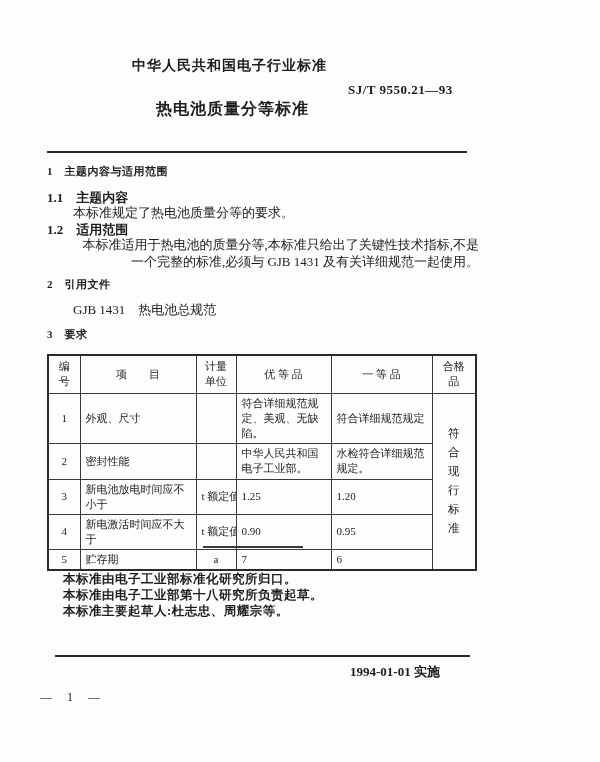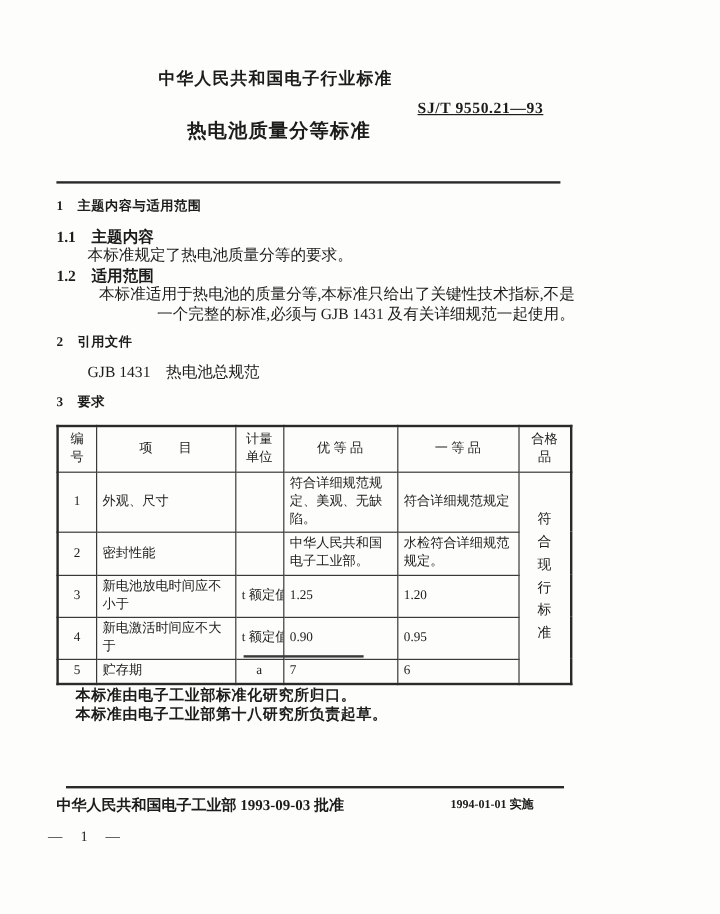--- a/index.html
+++ b/index.html
@@ -14,21 +14,21 @@
     height: 762px;
     background: #fdfdfc;
     margin: 0 auto;
     overflow: hidden;
     padding-left: 24px;
   }
   .abs { position: absolute; }
 
   
   .org-line   { top: 57px;  left: 132px; font-size: 14px; font-weight: bold; letter-spacing: 1px; }
-  .std-no     { top: 82px;  left: 348px; font-size: 13px; font-weight: bold; letter-spacing: 0.5px; text-decoration: underline; }
+  .std-no     { top: 82px;  left: 348px; font-size: 13px; font-weight: bold; letter-spacing: 0.5px; }
   .doc-title  { top: 99px;  left: 156px; font-size: 16px; font-weight: bold; letter-spacing: 1px; }
   .rule-top   { top: 151px; left: 47px;  width: 420px; height: 2px; background: #2a2a2a; }
 
   
   .h-sec      { font-size: 11px; font-weight: bold; letter-spacing: 0.5px; }
   .h-sub      { font-size: 13px; font-weight: bold; text-align: right; }
   .body-txt   { font-size: 13px; line-height: 16.5px; }
   .s1-head    { top: 164px; left: 47px; }
   .s11-head   { top: 189px; left: 47px; }
   .s11-body   { top: 205px; left: 73px; }
@@ -81,21 +81,21 @@
   
   .rule-mid { top: 546px; left: 203px; width: 100px; height: 2px; background: #3a3a3a; }
 
   
   .notes { top: 571px; left: 63px; font-size: 12.5px; line-height: 16px; font-weight: bold; letter-spacing: 0.5px; }
   .notes div { margin: 0; }
 
   
   .rule-bottom { top: 655px; left: 55px; width: 415px; height: 2px; background: #2a2a2a; }
   .footer-approve { top: 663px; left: 47px;  font-size: 12.5px; font-weight: bold; }
-  .footer-impl    { top: 663px; left: 350px; width: 120px; text-align: center; font-size: 10px; font-weight: bold; }
+  .footer-impl    { top: 663px; left: 350px; width: 120px; text-align: left; font-size: 13px; font-weight: bold; }
   .page-num       { top: 690px; left: 40px;  font-size: 12px; letter-spacing: 6px; }
 </style>
 </head>
 <body>
 
 <div class="page">
 
   <div class="abs org-line">中华人民共和国电子行业标准</div>
   <div class="abs std-no">SJ/T 9550.21—93</div>
   <div class="abs doc-title">热电池质量分等标准</div>
@@ -171,20 +171,20 @@
       <td class="c-first">6</td>
     </tr>
   </tbody>
     </table>
 
   <div class="abs rule-mid"></div>
 
   <div class="abs notes">
     <div>本标准由电子工业部标准化研究所归口。</div>
     <div>本标准由电子工业部第十八研究所负责起草。</div>
+    <div>本标准主要起草人:杜志忠、周耀宗等。</div>
   </div>
 
   <div class="abs rule-bottom"></div>
-  <div class="abs footer-approve">中华人民共和国电子工业部 1993-09-03 批准</div>
   <div class="abs footer-impl">1994-01-01 实施</div>
   <div class="abs page-num">— 1 —</div>
 
 </div>
 
 </body></html>

